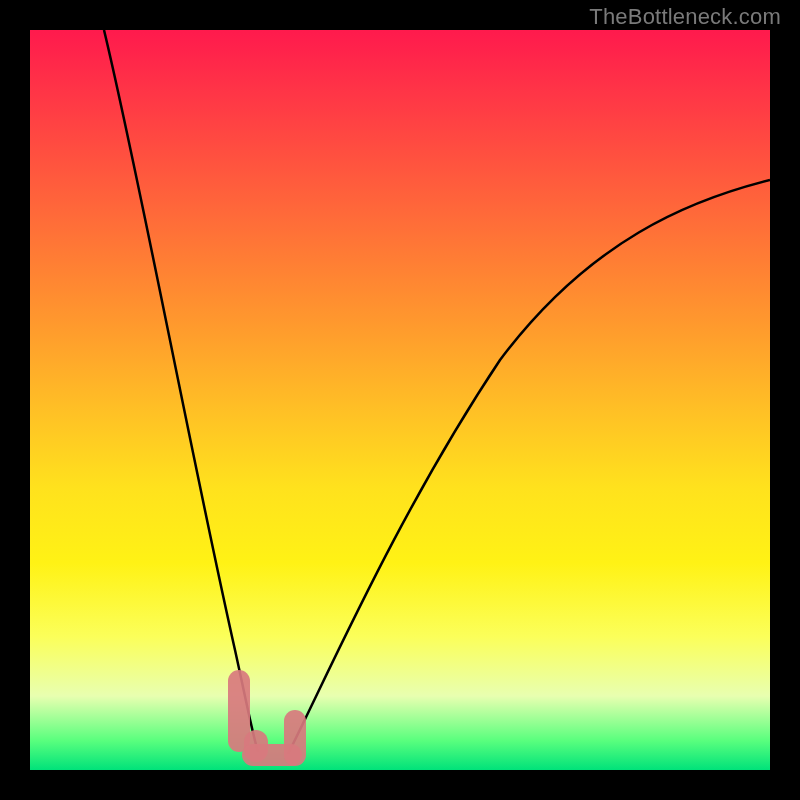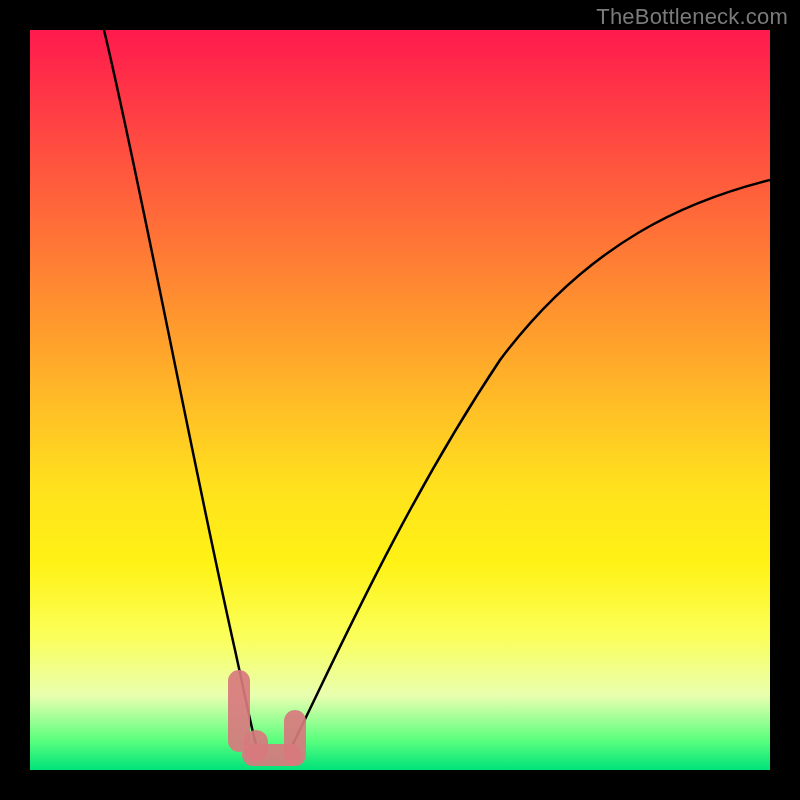--- a/index.html
+++ b/index.html
@@ -33,21 +33,21 @@
       #fff215 72%,
       #fbff5a 82%,
       #e8ffb0 90%,
       #5aff7e 96%,
       #00e27a 100%
     );
   }
   .watermark {
     position: absolute;
     top: 4px;
-    right: 12px;
+    right: 19px;
     color: #7a7a7a;
     font-size: 22px;
     font-weight: 500;
     letter-spacing: 0.2px;
     z-index: 10;
   }
   svg.curves {
     position: absolute;
     left: 0;
     top: 0;

